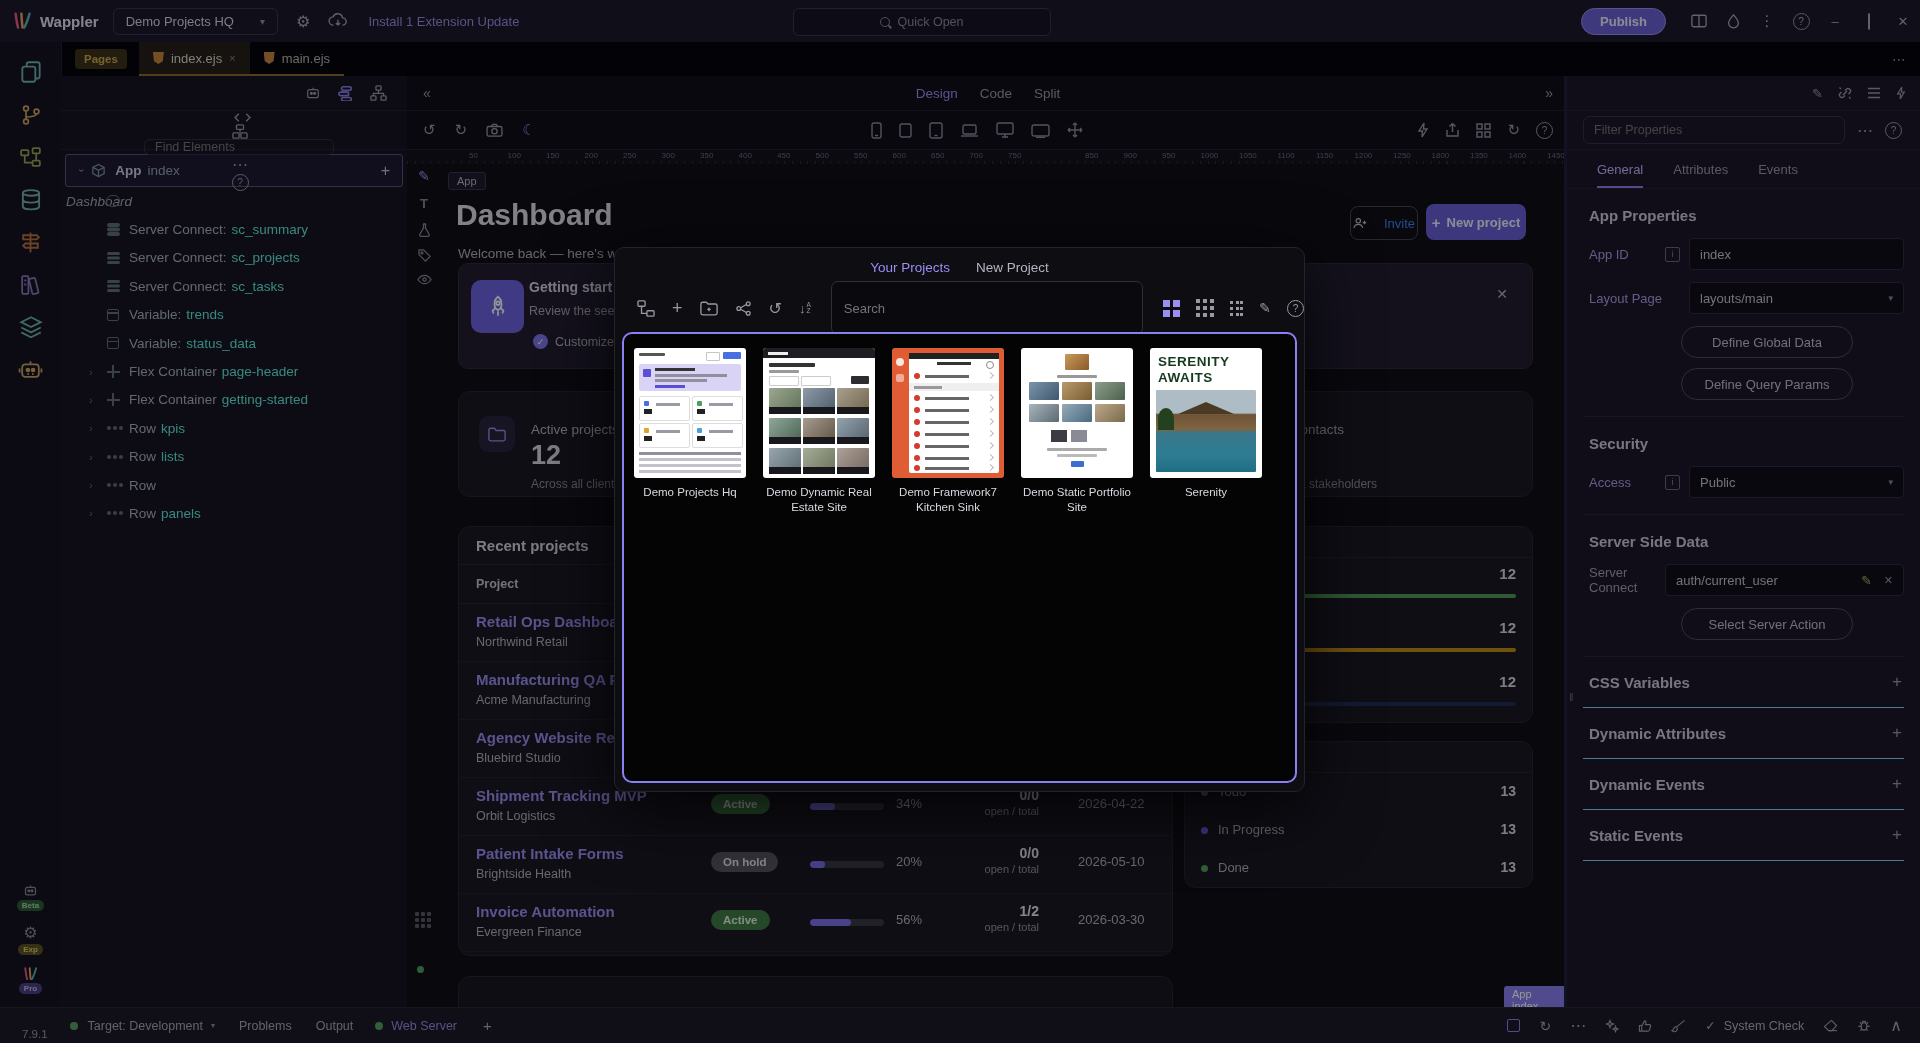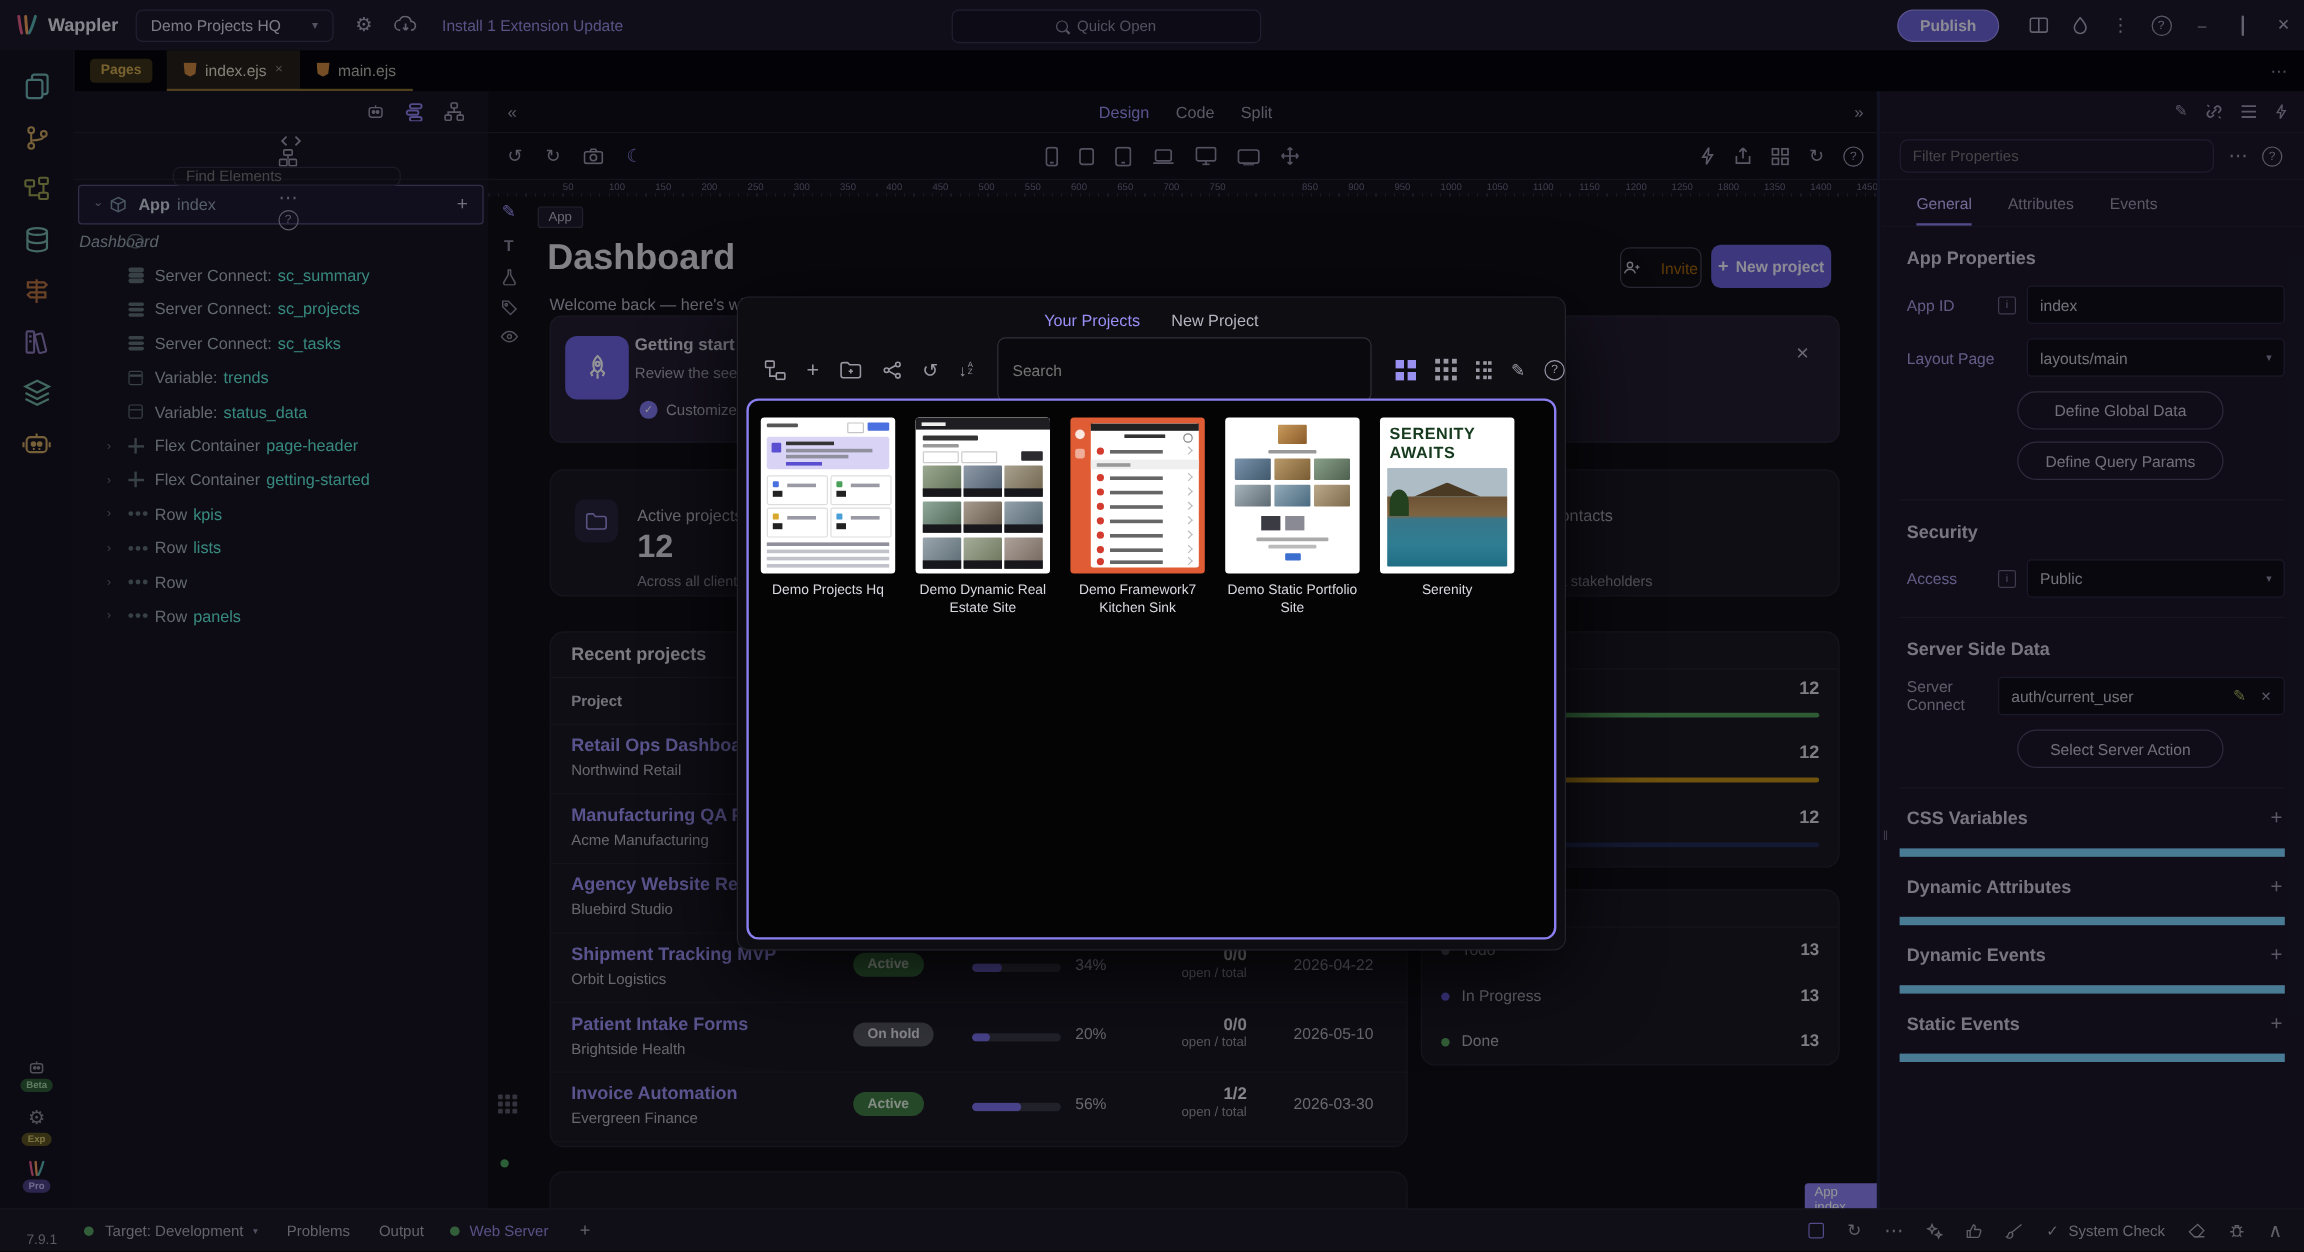--- a/index.html
+++ b/index.html
@@ -86,21 +86,21 @@
   .ruler{position:relative;height:15px;background:#121019;border-bottom:1px solid #221f2e;overflow:hidden;
      background-image:repeating-linear-gradient(to right,#2c2938 0,#2c2938 1px,transparent 1px,transparent 7.7px);background-size:100% 4px;background-position:0 11px;background-repeat:no-repeat;}
   .rlbl{position:absolute;top:1px;font-size:8px;color:#6c6880;}
   .page{position:absolute;left:0;top:88px;right:0;bottom:0;background:#0e0d12;overflow:hidden;}
   .minibar{position:absolute;left:6px;top:4px;width:22px;display:flex;flex-direction:column;gap:12px;align-items:center;color:#8a8798;}
   .dotgrid{position:absolute;left:8px;top:748px;width:4px;height:4px;background:#5a5766;border-radius:1px;box-shadow:6px 0 0 #5a5766,12px 0 0 #5a5766,0 6px 0 #5a5766,6px 6px 0 #5a5766,12px 6px 0 #5a5766,0 12px 0 #5a5766,6px 12px 0 #5a5766,12px 12px 0 #5a5766;}
   .greendot{position:absolute;left:10px;top:802px;width:7px;height:7px;border-radius:50%;background:#4aa05a;}
   .app-badge{position:absolute;left:41px;top:8px;background:#1c1926;border:1px solid #3a3648;color:#b8b5c2;font-size:11px;padding:2px 8px;border-radius:3px;}
   .pg-title{position:absolute;left:49px;top:34px;font-size:30px;font-weight:bold;color:#dddce2;}
   .pg-sub{position:absolute;left:51px;top:82px;font-size:13.5px;color:#b2afbc;}
-  .invite-btn{position:absolute;left:943px;top:42px;width:66px;height:32px;border:1px solid #474354;border-radius:8px;display:flex;align-items:center;justify-content:center;gap:16px;color:#a16207;font-size:13px;}
+  .invite-btn{position:absolute;left:943px;top:42px;width:66px;height:32px;border:1px solid #474354;border-radius:8px;display:flex;align-items:center;justify-content:center;gap:16px;color:#3b82f6;font-size:13px;}
   .newproj-btn{position:absolute;left:1019px;top:40px;width:100px;height:36px;background:#685fd4;border-radius:8px;display:flex;align-items:center;justify-content:center;gap:6px;color:#f0eefb;font-size:13px;font-weight:bold;}
   .banner{position:absolute;left:51px;top:99px;width:1073px;height:104px;background:#211c2d;border:1px solid #2f2a3c;border-radius:10px;}
   .rocket-tile{position:absolute;left:12px;top:16px;width:53px;height:53px;background:#6c63dd;border-radius:10px;display:flex;align-items:center;justify-content:center;}
   .banner-title{position:absolute;left:70px;top:15px;font-size:14px;font-weight:bold;color:#d7d5de;}
   .banner-desc{position:absolute;left:70px;top:40px;font-size:12.5px;color:#aaa7b4;}
   .banner-check{position:absolute;left:74px;top:70px;display:flex;align-items:center;gap:7px;font-size:12.5px;color:#b8b5c0;}
   .chk{width:15px;height:15px;border-radius:50%;background:#8078e8;color:#fff;font-size:9px;display:flex;align-items:center;justify-content:center;}
   .banner-x{position:absolute;right:24px;top:22px;color:#b2afbc;font-size:14px;}
   .kpi{position:absolute;top:227px;width:347px;height:104px;background:#19171f;border:1px solid #26242e;border-radius:12px;}
   .kpi .ktile{position:absolute;left:20px;top:24px;width:36px;height:36px;background:#262138;border-radius:9px;display:flex;align-items:center;justify-content:center;}
@@ -149,21 +149,21 @@
   .prow .plab{flex:0 0 76px;font-size:13px;color:#a89ee2;}
   .plab.gray{color:#a39fb2;}
   .infoc{flex:0 0 13px;height:13px;border:1px solid #6a6480;border-radius:2px;color:#8a84a8;font-size:9px;display:flex;align-items:center;justify-content:center;margin-right:9px;}
   .pfield{flex:1;height:30px;background:#0f0d16;border:1px solid #2e2a42;border-radius:4px;display:flex;align-items:center;padding:0 10px;font-size:13px;color:#c4c1cc;}
   .pfield .carr2{margin-left:auto;color:#8d89a0;font-size:9px;}
   .pfield .fic{margin-left:auto;display:flex;gap:12px;align-items:center;}
   .pencil-g{color:#a5b35e;font-size:13px;}
   .xg{color:#9a96aa;font-size:11px;}
   .pbtn{display:block;margin:0 0 10px 114px;width:172px;height:32px;border:1px solid #4c4762;border-radius:16px;background:transparent;color:#c2bdce;font-size:13px;font-family:inherit;}
   .pdivider{height:1px;background:#26232e;margin:16px 16px 0;}
-  .collapsed-row{display:flex;justify-content:space-between;align-items:center;margin:0 16px;padding:15px 2px 15px 6px;border-bottom:7px solid #7dd3fc;}
+  .collapsed-row{display:flex;justify-content:space-between;align-items:center;margin:0 16px;padding:15px 2px 15px 6px;border-bottom:1px solid #7dd3fc;}
   .collapsed-row .clab{font-size:15px;font-weight:bold;color:#cdc9da;}
   .collapsed-row .plus{color:#9a97a8;font-size:17px;}
   .resize-handle{position:absolute;left:2px;top:615px;color:#6a6678;font-size:11px;letter-spacing:1px;}
   
   .statusbar{position:absolute;left:0;right:0;bottom:0;height:35px;background:#1a1724;border-top:1px solid #26232e;display:flex;align-items:center;z-index:1;}
   .sb-ver{margin-left:22px;font-size:11.5px;color:#9a97a4;margin-top:16px;}
   .sdot{width:8px;height:8px;border-radius:50%;background:#55a05e;margin-left:22px;}
   .sb-item{margin-left:10px;font-size:12.5px;color:#aaa7b4;}
   .sb-item.ml{margin-left:24px;}
   .sb-caret{font-size:8px;color:#8d89a0;margin-left:8px;}

